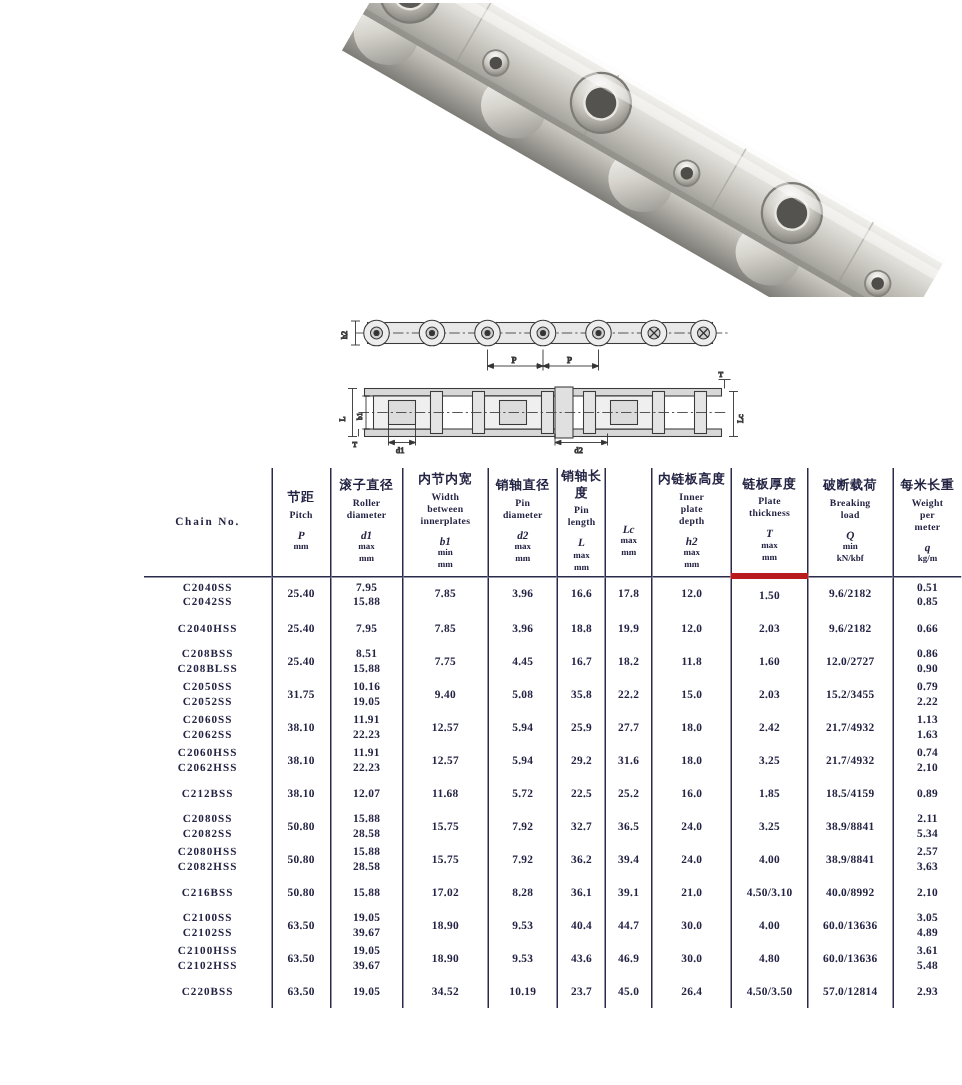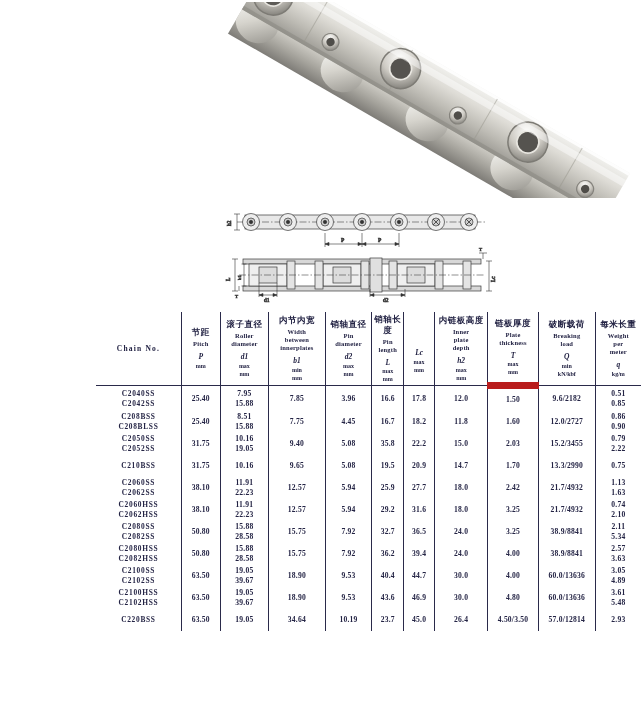--- a/index.html
+++ b/index.html
@@ -403,25 +403,44 @@
           <td class="vl" style="border-top:1px solid #2a2a4a;">25.40</td>
           <td class="vl two-line" style="border-top:1px solid #2a2a4a;">
             <span class="dim">7.95</span>
             <span class="dim">15.88</span>
           </td>
           <td class="vl" style="border-top:1px solid #2a2a4a;">7.85</td>
           <td class="vl" style="border-top:1px solid #2a2a4a;">3.96</td>
           <td class="vl" style="border-top:1px solid #2a2a4a;">16.6</td>
           <td class="vl" style="border-top:1px solid #2a2a4a;">17.8</td>
           <td class="vl" style="border-top:1px solid #2a2a4a;">12.0</td>
-          <td class="vl" style="border-top:7px solid #b91c1c;">1.50</td>
+          <td class="vl" style="border-top:4px solid #b91c1c;">1.50</td>
           <td class="vl" style="border-top:1px solid #2a2a4a;">9.6/2182</td>
           <td class="vl two-line" style="border-top:1px solid #2a2a4a;">
             <span class="dim">0.51</span>
             <span class="dim">0.85</span>
+          </td>
+        </tr>
+        <tr class="row">
+          <td class="cname" style="">
+            <span class="dim">C2040HSS</span>
+          </td>
+          <td class="vl" style="">25.40</td>
+          <td class="vl" style="">
+            <span class="dim">7.95</span>
+          </td>
+          <td class="vl" style="">7.85</td>
+          <td class="vl" style="">3.96</td>
+          <td class="vl" style="">18.8</td>
+          <td class="vl" style="">19.9</td>
+          <td class="vl" style="">12.0</td>
+          <td class="vl" style="">2.03</td>
+          <td class="vl" style="">9.6/2182</td>
+          <td class="vl" style="">
+            <span class="dim">0.66</span>
           </td>
         </tr>
         <tr class="row">
           <td class="cname two-line" style="">
             <span class="dim">C208BSS</span>
             <span class="dim">C208BLSS</span>
           </td>
           <td class="vl" style="">25.40</td>
           <td class="vl two-line" style="">
             <span class="dim">8.51</span>
@@ -455,39 +474,20 @@
           <td class="vl" style="">22.2</td>
           <td class="vl" style="">15.0</td>
           <td class="vl" style="">2.03</td>
           <td class="vl" style="">15.2/3455</td>
           <td class="vl two-line" style="">
             <span class="dim">0.79</span>
             <span class="dim">2.22</span>
           </td>
         </tr>
         <tr class="row">
-          <td class="cname" style="">
-            <span class="dim">C210BSS</span>
-          </td>
-          <td class="vl" style="">31.75</td>
-          <td class="vl" style="">
-            <span class="dim">10.16</span>
-          </td>
-          <td class="vl" style="">9.65</td>
-          <td class="vl" style="">5.08</td>
-          <td class="vl" style="">19.5</td>
-          <td class="vl" style="">20.9</td>
-          <td class="vl" style="">14.7</td>
-          <td class="vl" style="">1.70</td>
-          <td class="vl" style="">13.3/2990</td>
-          <td class="vl" style="">
-            <span class="dim">0.75</span>
-          </td>
-        </tr>
-        <tr class="row">
           <td class="cname two-line" style="">
             <span class="dim">C2060SS</span>
             <span class="dim">C2062SS</span>
           </td>
           <td class="vl" style="">38.10</td>
           <td class="vl two-line" style="">
             <span class="dim">11.91</span>
             <span class="dim">22.23</span>
           </td>
           <td class="vl" style="">12.57</td>
@@ -518,20 +518,39 @@
           <td class="vl" style="">31.6</td>
           <td class="vl" style="">18.0</td>
           <td class="vl" style="">3.25</td>
           <td class="vl" style="">21.7/4932</td>
           <td class="vl two-line" style="">
             <span class="dim">0.74</span>
             <span class="dim">2.10</span>
           </td>
         </tr>
         <tr class="row">
+          <td class="cname" style="">
+            <span class="dim">C212BSS</span>
+          </td>
+          <td class="vl" style="">38.10</td>
+          <td class="vl" style="">
+            <span class="dim">12.07</span>
+          </td>
+          <td class="vl" style="">11.68</td>
+          <td class="vl" style="">5.72</td>
+          <td class="vl" style="">22.5</td>
+          <td class="vl" style="">25.2</td>
+          <td class="vl" style="">16.0</td>
+          <td class="vl" style="">1.85</td>
+          <td class="vl" style="">18.5/4159</td>
+          <td class="vl" style="">
+            <span class="dim">0.89</span>
+          </td>
+        </tr>
+        <tr class="row">
           <td class="cname two-line" style="">
             <span class="dim">C2080SS</span>
             <span class="dim">C2082SS</span>
           </td>
           <td class="vl" style="">50.80</td>
           <td class="vl two-line" style="">
             <span class="dim">15.88</span>
             <span class="dim">28.58</span>
           </td>
           <td class="vl" style="">15.75</td>
@@ -562,20 +581,39 @@
           <td class="vl" style="">39.4</td>
           <td class="vl" style="">24.0</td>
           <td class="vl" style="">4.00</td>
           <td class="vl" style="">38.9/8841</td>
           <td class="vl two-line" style="">
             <span class="dim">2.57</span>
             <span class="dim">3.63</span>
           </td>
         </tr>
         <tr class="row">
+          <td class="cname" style="">
+            <span class="dim">C216BSS</span>
+          </td>
+          <td class="vl" style="">50.80</td>
+          <td class="vl" style="">
+            <span class="dim">15.88</span>
+          </td>
+          <td class="vl" style="">17.02</td>
+          <td class="vl" style="">8.28</td>
+          <td class="vl" style="">36.1</td>
+          <td class="vl" style="">39.1</td>
+          <td class="vl" style="">21.0</td>
+          <td class="vl" style="">4.50/3.10</td>
+          <td class="vl" style="">40.0/8992</td>
+          <td class="vl" style="">
+            <span class="dim">2.10</span>
+          </td>
+        </tr>
+        <tr class="row">
           <td class="cname two-line" style="">
             <span class="dim">C2100SS</span>
             <span class="dim">C2102SS</span>
           </td>
           <td class="vl" style="">63.50</td>
           <td class="vl two-line" style="">
             <span class="dim">19.05</span>
             <span class="dim">39.67</span>
           </td>
           <td class="vl" style="">18.90</td>
@@ -613,21 +651,21 @@
           </td>
         </tr>
         <tr class="row">
           <td class="cname" style="">
             <span class="dim">C220BSS</span>
           </td>
           <td class="vl" style="">63.50</td>
           <td class="vl" style="">
             <span class="dim">19.05</span>
           </td>
-          <td class="vl" style="">34.64</td>
+          <td class="vl" style="">34.52</td>
           <td class="vl" style="">10.19</td>
           <td class="vl" style="">23.7</td>
           <td class="vl" style="">45.0</td>
           <td class="vl" style="">26.4</td>
           <td class="vl" style="">4.50/3.50</td>
           <td class="vl" style="">57.0/12814</td>
           <td class="vl" style="">
             <span class="dim">2.93</span>
           </td>
         </tr>

